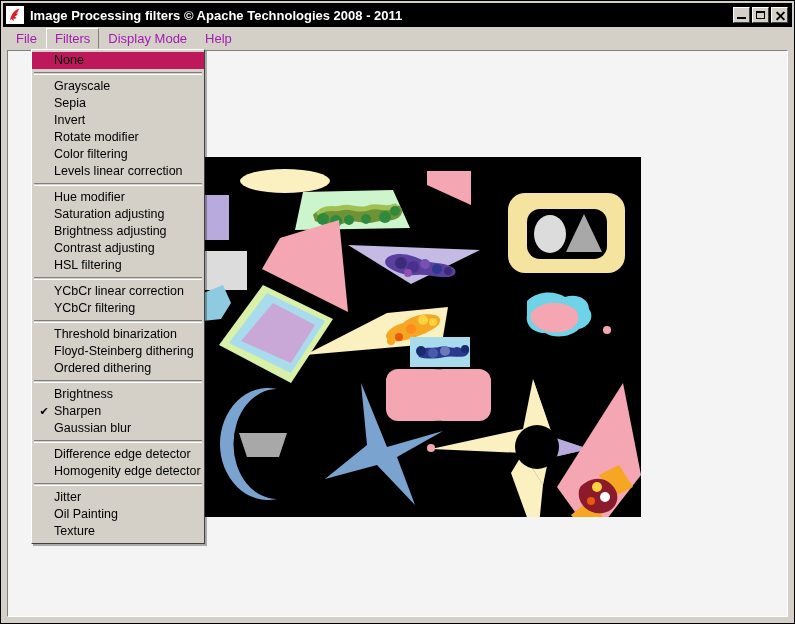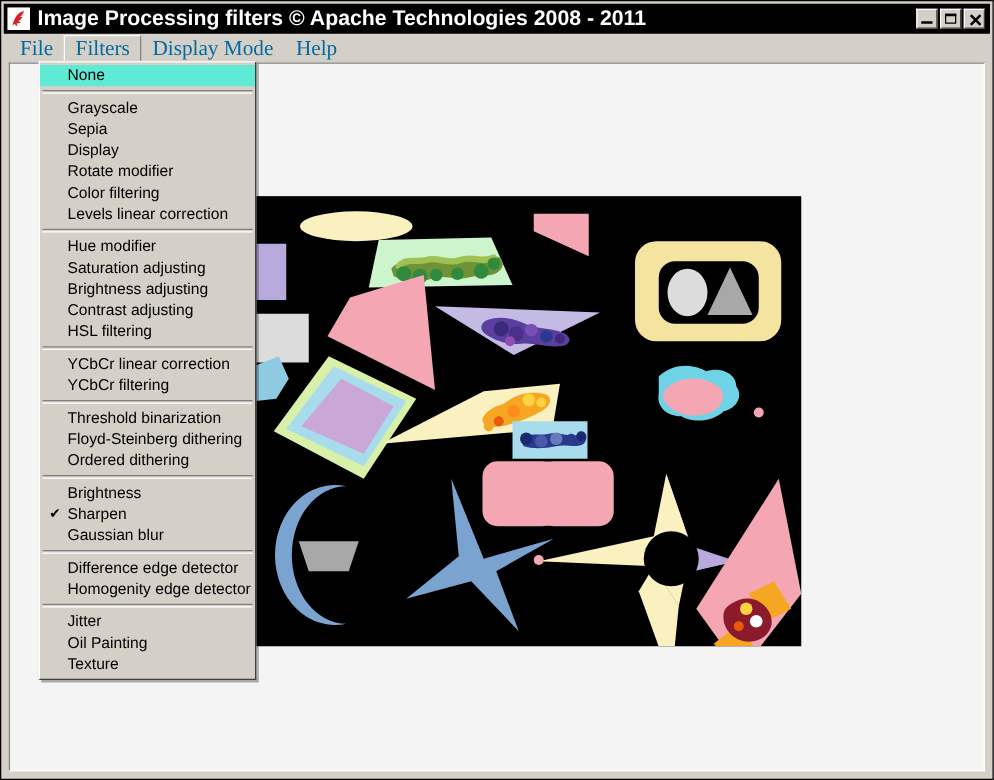--- a/index.html
+++ b/index.html
@@ -41,21 +41,21 @@
     width: 18px;
     height: 18px;
     background: #ffffff;
     margin-right: 6px;
     flex: 0 0 auto;
     position: relative;
     overflow: hidden;
   }
   #title-text {
     color: #ffffff;
-    font-size: 17px;
+    font-size: 13px;
     font-weight: bold;
     white-space: nowrap;
     letter-spacing: 0px;
     flex: 1 1 auto;
     overflow: hidden;
   }
   .win-btns {
     display: flex;
     gap: 2px;
     flex: 0 0 auto;
@@ -107,27 +107,26 @@
     background: #d4d0c8;
     display: flex;
     align-items: stretch;
     padding-left: 4px;
     box-sizing: border-box;
   }
   .menubar-item {
     display: flex;
     align-items: center;
     padding: 0 8px;
-    font-size: 17px;
-    color: #0369a1;
+    font-size: 13px;
+    color: #a21caf;
     cursor: default;
     box-sizing: border-box;
     border: 1px solid transparent;
     white-space: nowrap;
-    font-family: Liberation Serif, serif;
   }
   .menubar-item.open {
     border-top: 1px solid #ffffff;
     border-left: 1px solid #ffffff;
     border-right: 1px solid #808080;
     border-bottom: 1px solid #d4d0c8;
     background: #d4d0c8;
   }
 
   
@@ -177,21 +176,21 @@
     line-height: 17px;
     font-size: 12.5px;
     color: #000000;
     padding-left: 22px;
     padding-right: 8px;
     white-space: nowrap;
     cursor: default;
     box-sizing: border-box;
   }
   .menu-item.selected {
-    background: #5eead4;
+    background: #be185d;
     color: #000000;
   }
   .menu-item .check {
     position: absolute;
     left: 7px;
     top: 0px;
     width: 10px;
     height: 17px;
     line-height: 17px;
     font-size: 11px;
@@ -349,21 +348,21 @@
     <div class="menu-item">
       <span class="check"></span>
       <span>Grayscale</span>
     </div>
     <div class="menu-item">
       <span class="check"></span>
       <span>Sepia</span>
     </div>
     <div class="menu-item">
       <span class="check"></span>
-      <span>Display</span>
+      <span>Invert</span>
     </div>
     <div class="menu-item">
       <span class="check"></span>
       <span>Rotate modifier</span>
     </div>
     <div class="menu-item">
       <span class="check"></span>
       <span>Color filtering</span>
     </div>
     <div class="menu-item">

